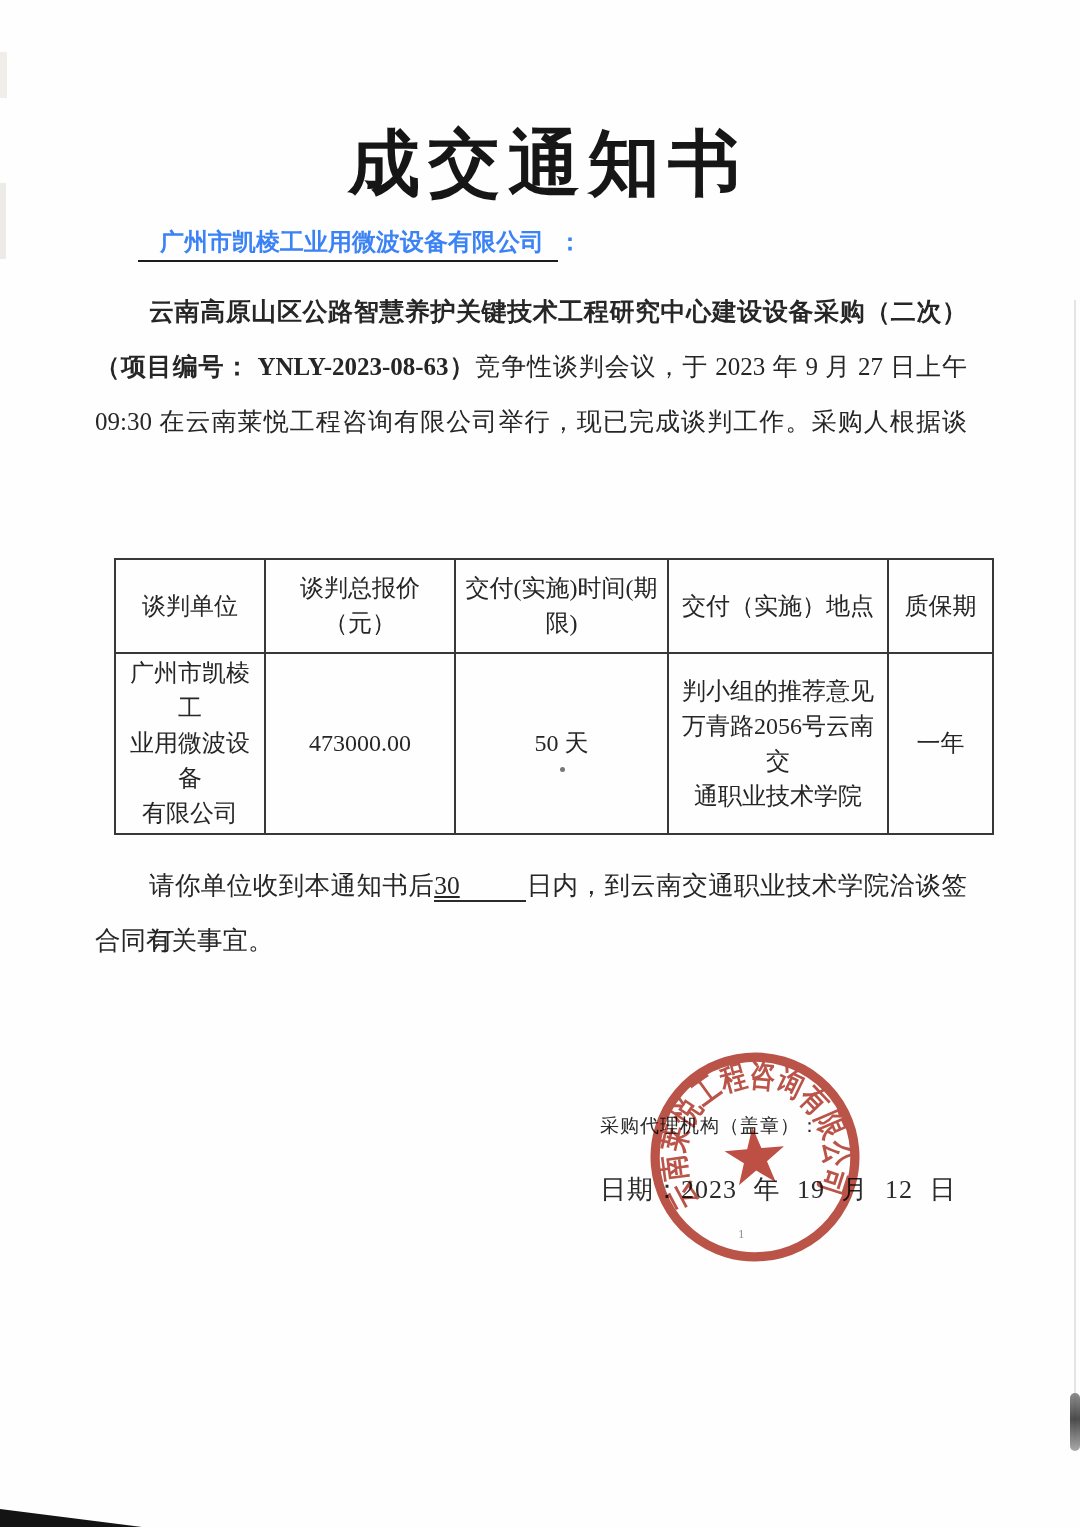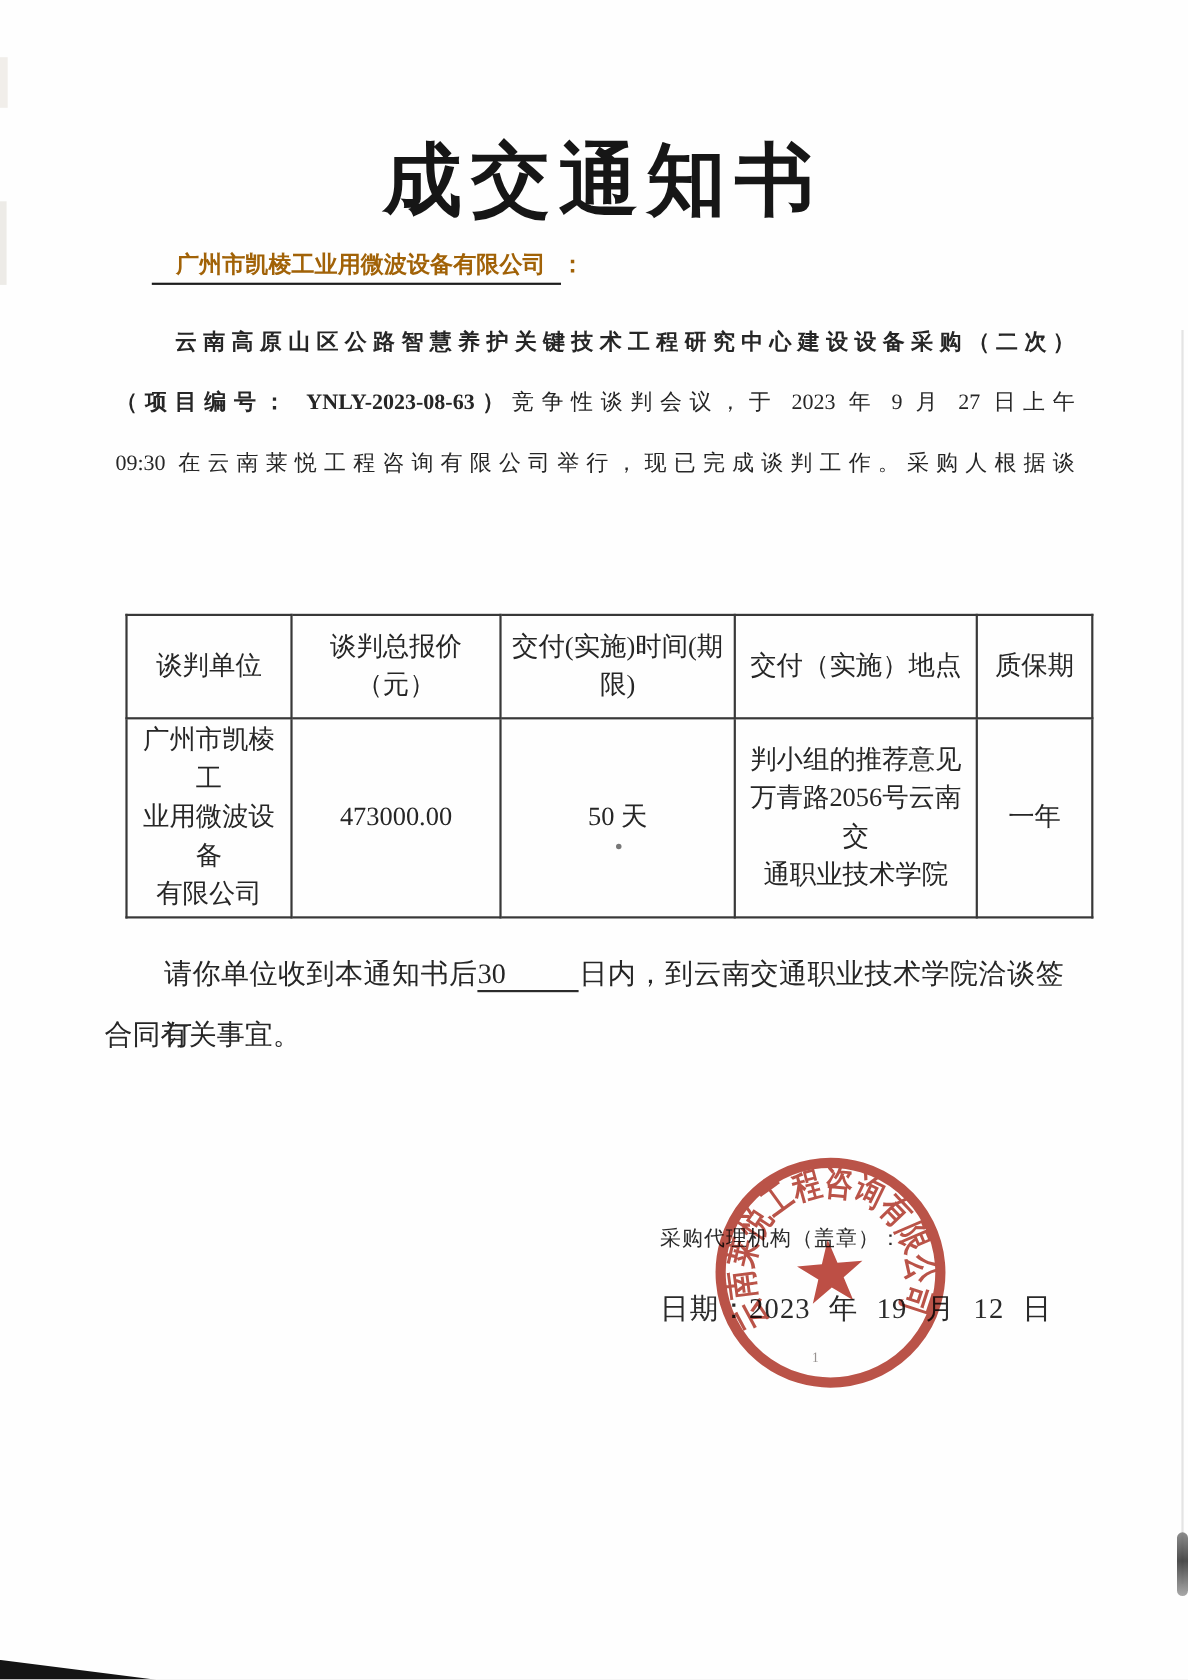--- a/index.html
+++ b/index.html
@@ -8,34 +8,34 @@
     background:#fefefe;overflow:hidden;
     font-family:"Liberation Serif","DejaVu Serif",serif;
     color:#1f1f1f;
   }
   .abs{position:absolute;}
   .title{
     top:116px;left:0;width:100%;text-align:center;
     font-size:72px;font-weight:700;letter-spacing:8px;padding-left:8px;
     color:#161616;margin:0;
   }
-  .recipient{top:226px;left:160px;font-size:21px;font-weight:700;color:#a16207;}
+  .recipient{top:226px;left:160px;font-size:24px;font-weight:700;color:#3b82f6;}
   .recipient-name{
     border-bottom:2.5px solid #1c1c1c;
     padding:0 14px 5px 22px;margin-left:-22px;
   }
-  .intro{top:284px;left:95px;width:872px;font-size:20px;line-height:55px;color:#262626;margin-left:10px;}
+  .intro{top:284px;left:95px;width:872px;font-size:25px;line-height:55px;color:#262626;}
   .closing{top:858px;left:95px;width:872px;font-size:25.5px;line-height:55px;color:#262626;}
   .line{height:55px;white-space:nowrap;}
   .fill{text-align:justify;text-align-last:justify;white-space:normal;}
   .indent{padding-left:54px;}
   .b{font-weight:700;}
   .days{
     display:inline-block;min-width:92px;text-align:center;
-    border-bottom:2px solid #2b2b2b;line-height:1.15;
+    border-bottom:2px solid #2b2b2b;line-height:1.15;text-decoration:underline;
   }
   table.award{
     position:absolute;top:558px;left:114px;width:878px;
     border-collapse:collapse;table-layout:fixed;
     font-size:24px;color:#262626;
   }
   table.award td{
     border:2px solid #383838;text-align:center;vertical-align:middle;
     padding:2px 4px;line-height:35px;overflow:hidden;
   }

